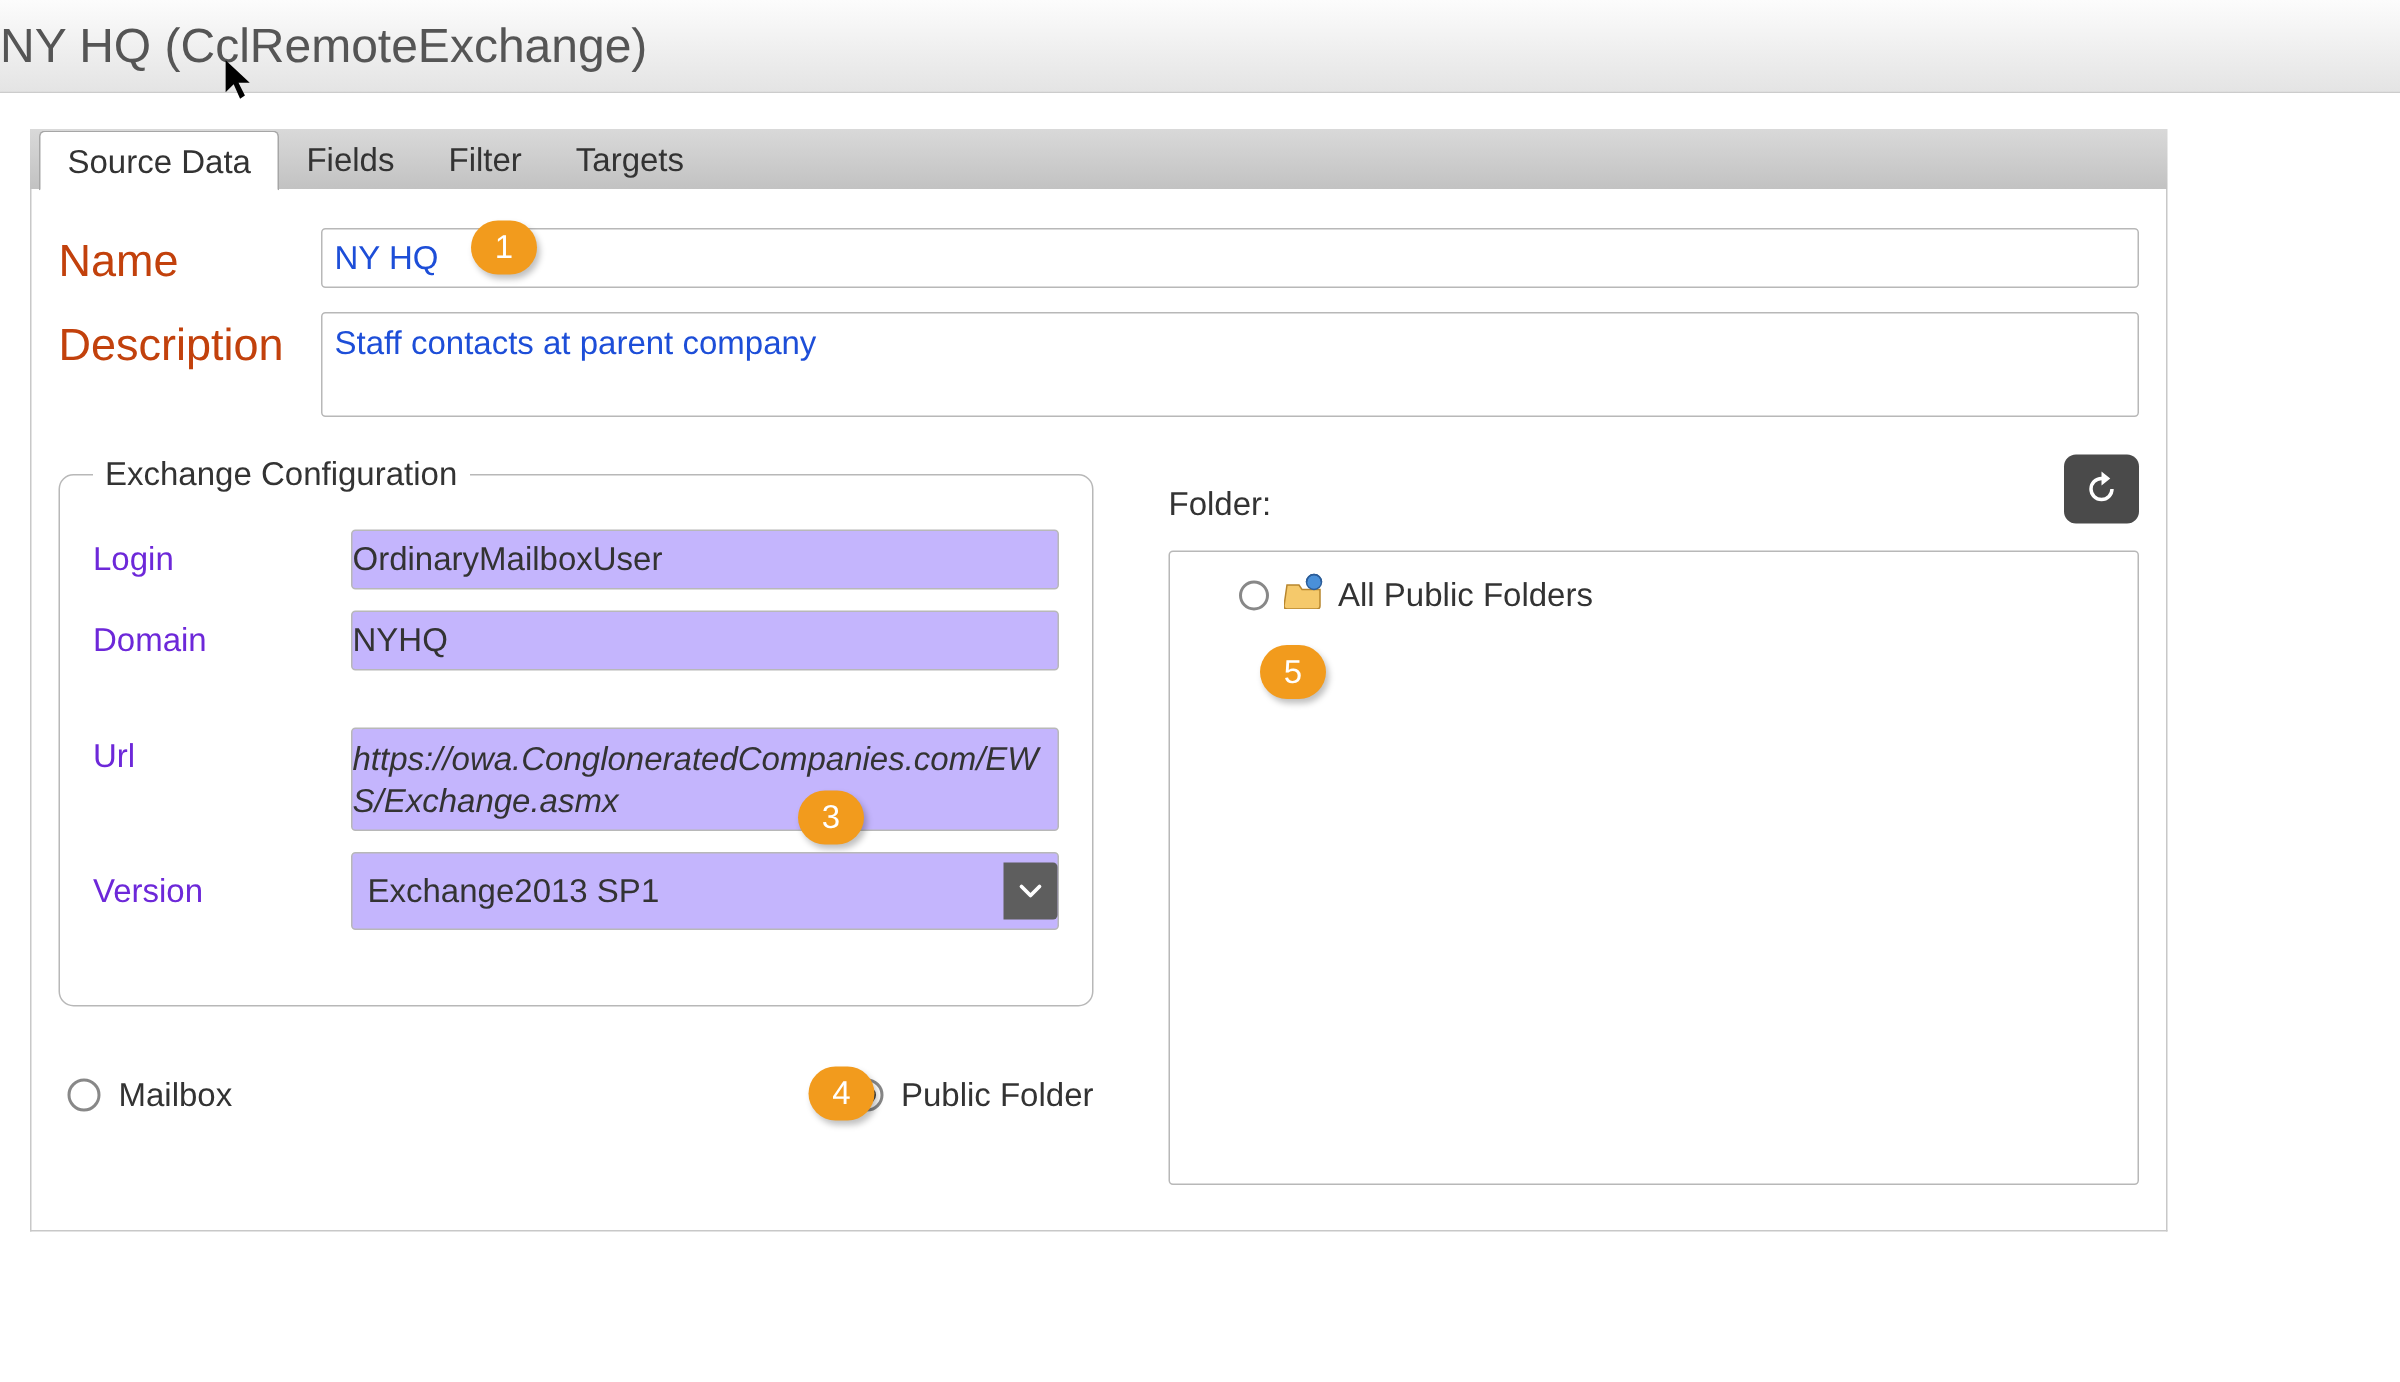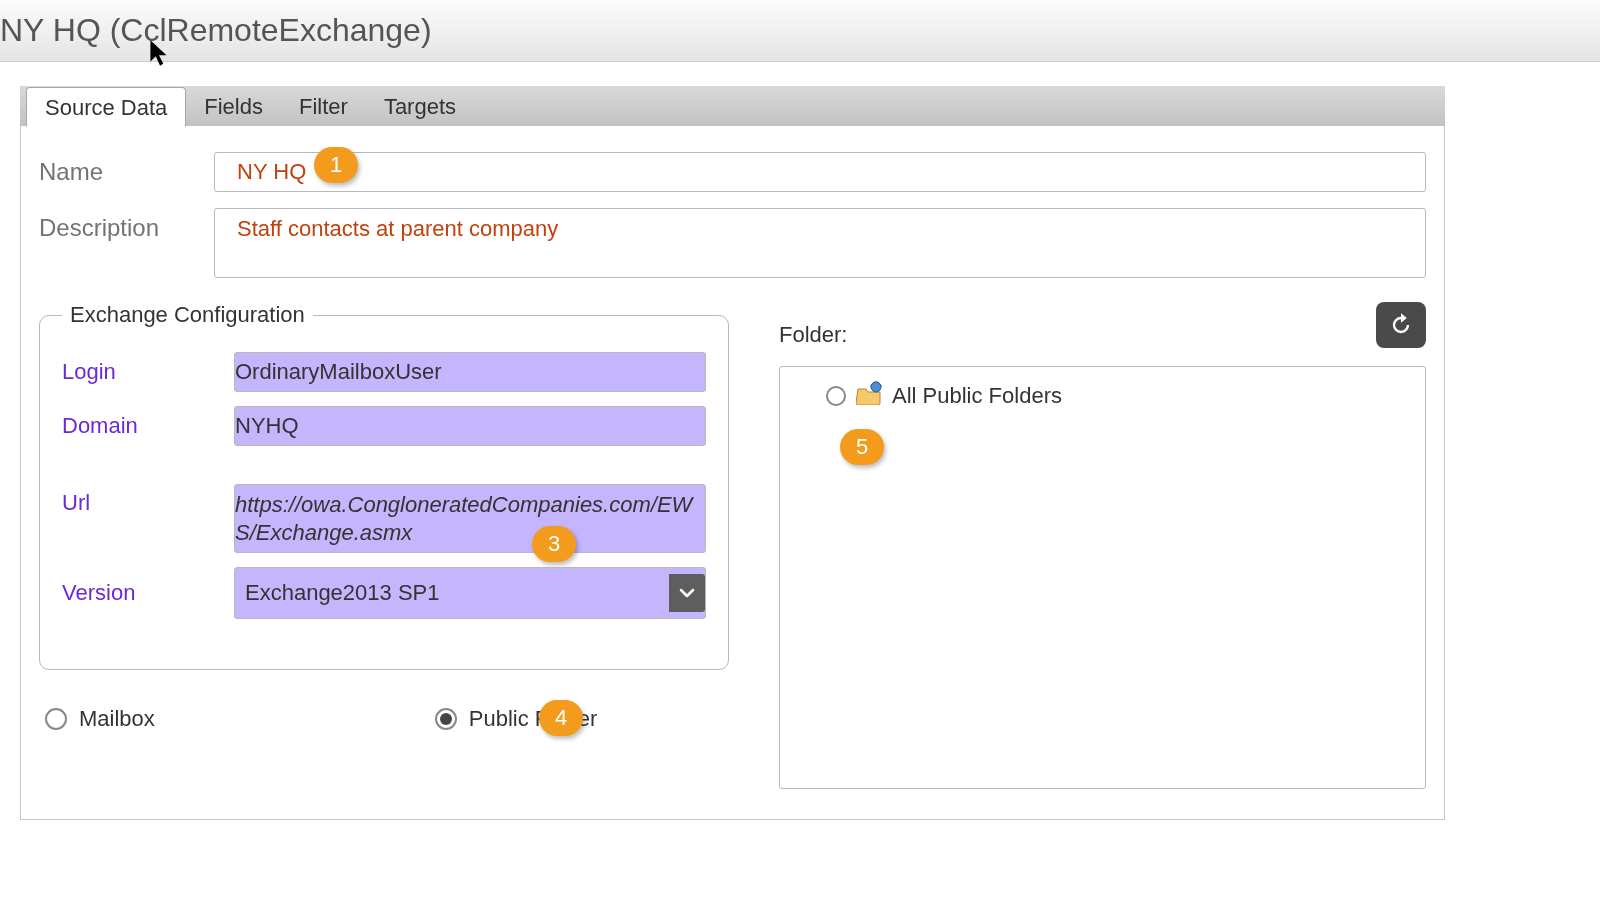--- a/index.html
+++ b/index.html
@@ -55,30 +55,30 @@
   }
 
   .panel {
     border: 1px solid #c8c8c8;
     border-top: none;
     padding: 26px 18px 30px 18px;
     width: 1425px;
   }
 
   .row { display: flex; align-items: flex-start; margin-bottom: 16px; }
-  .row .lbl { width: 175px; padding-top: 6px; font-size: 24px; color: #737373; }
+  .row .lbl { width: 175px; padding-top: 6px; font-size: 30px; color: #c2410c; }
   .row .val { flex: 1; }
   input.textfield, textarea.textfield {
     width: 100%;
     font-family: inherit;
     font-size: 22px;
-    padding: 6px 22px;
+    padding: 6px 8px;
     border: 1px solid #b8b8b8;
     border-radius: 3px;
-    color: #c2410c;
+    color: #1d4ed8;
     background: #fff;
     resize: none;
   }
   textarea.textfield { height: 70px; line-height: 1.3; }
 
   .cols { display: flex; margin-top: 20px; gap: 50px; }
   .col-left { width: 690px; }
   .col-right { flex: 1; position: relative; }
 
   fieldset.exch {
@@ -112,21 +112,21 @@
     position: relative;
   }
   .selectwrap .seltext { flex: 1; padding: 6px 10px; }
   .selectwrap .chev {
     width: 36px; height: 38px;
     background: #5e5e5e;
     display: flex; align-items: center; justify-content: center;
     border-radius: 0 3px 3px 0;
   }
 
-  .radios { display: flex; gap: 280px; margin-top: 36px; padding-left: 6px; }
+  .radios { display: flex; gap: 280px; margin-top: 46px; padding-left: 6px; justify-content: space-between; }
   .radio { display: flex; align-items: center; gap: 12px; font-size: 22px; cursor: pointer; }
   .rdot {
     width: 22px; height: 22px; border: 2px solid #888; border-radius: 50%;
     display: inline-flex; align-items: center; justify-content: center;
     flex-shrink: 0;
   }
   .rdot.checked::after {
     content: ""; width: 12px; height: 12px; background: #444; border-radius: 50%;
   }
 

